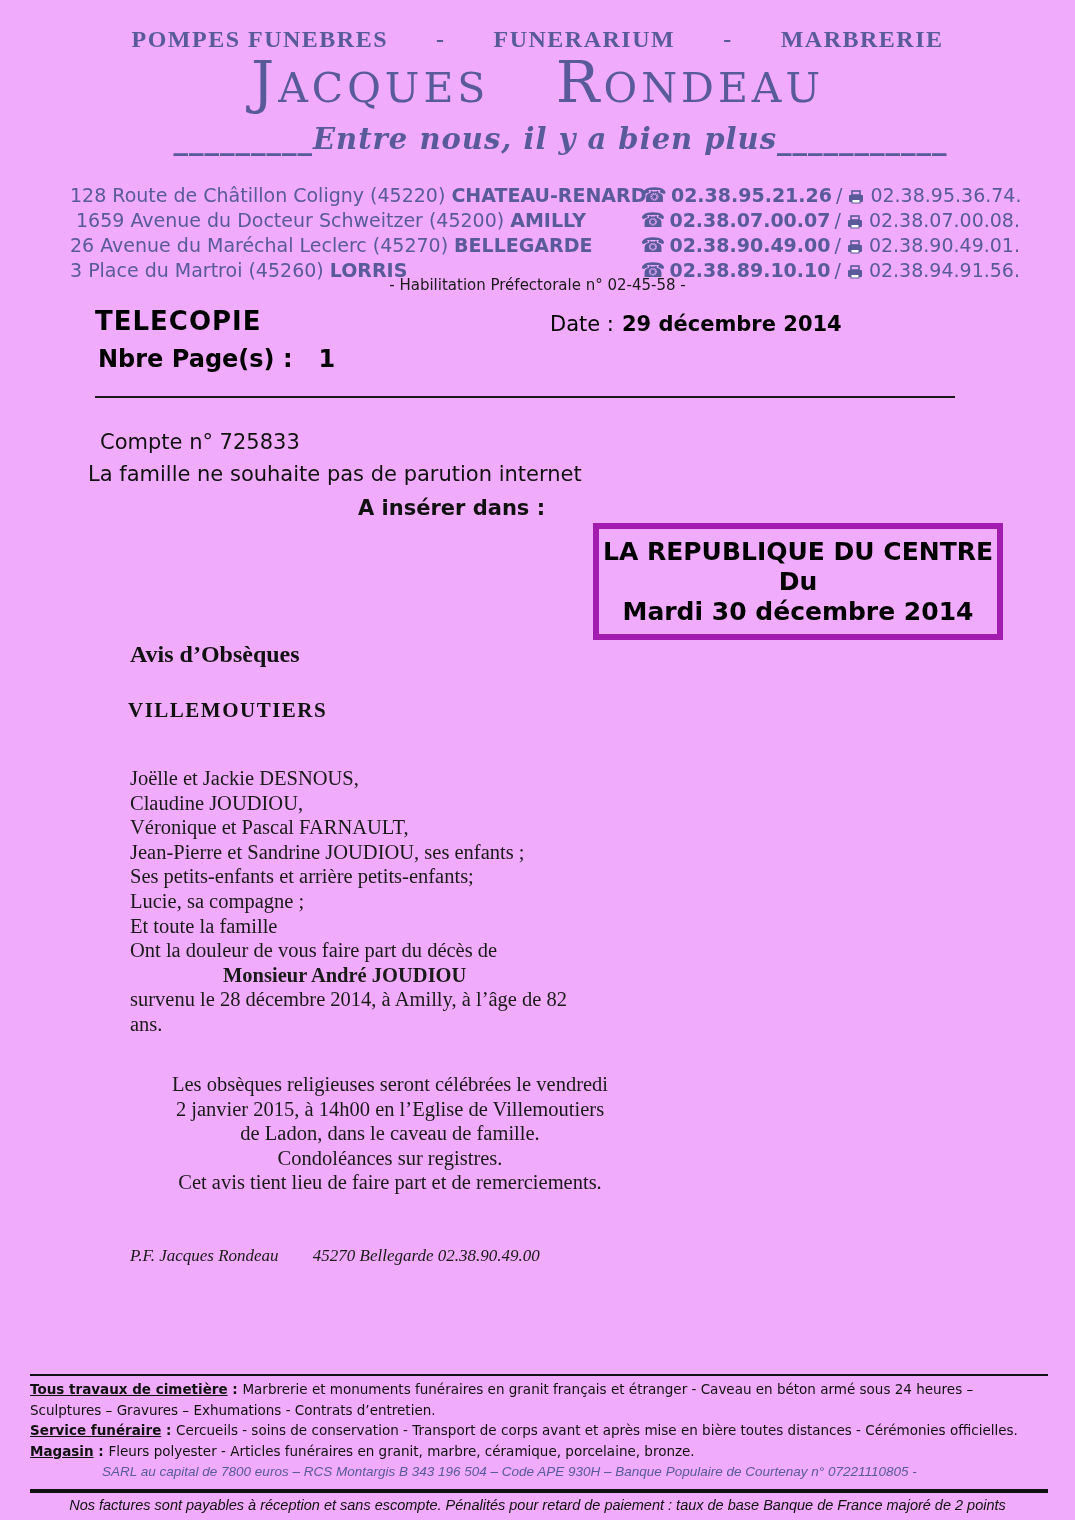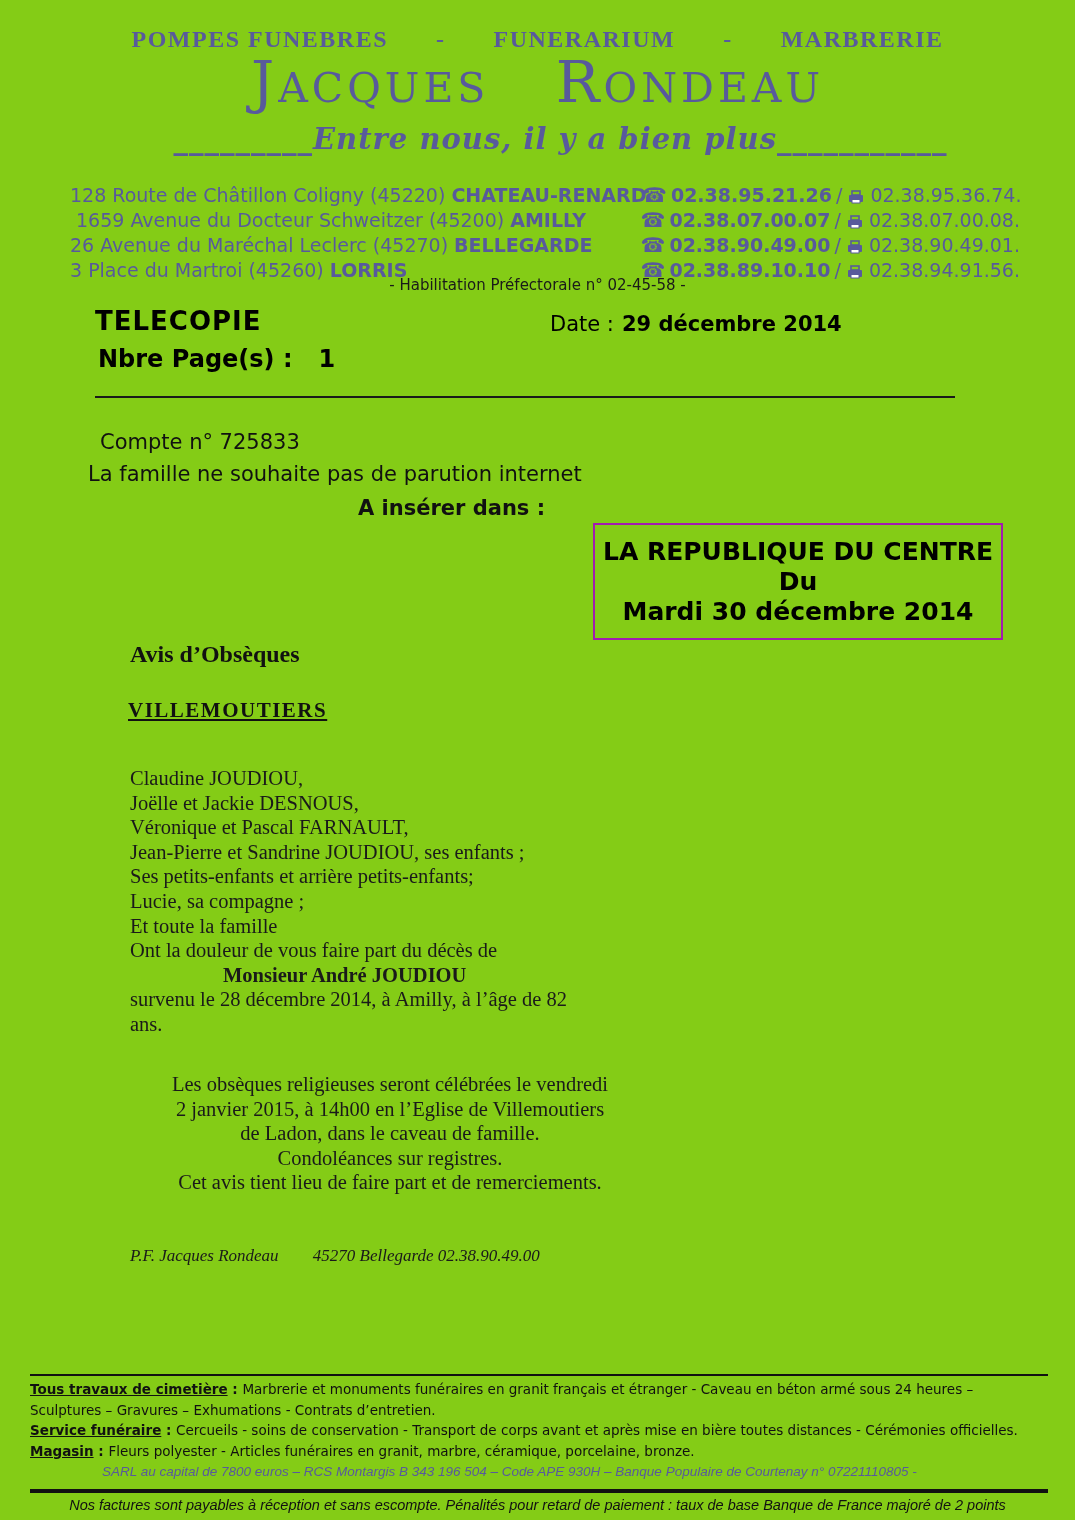--- a/index.html
+++ b/index.html
@@ -1,17 +1,17 @@
 <!DOCTYPE html>
 <html><head>
 <meta charset="utf-8">
 <style>
   html,body{margin:0;padding:0;background:#e8e8e8;}
   .page{
-    position:relative;width:1075px;height:1520px;background:#84cc16;
+    position:relative;width:1075px;height:1520px;background:#f0abfc;
     margin:0 auto;overflow:hidden;color:#111;
     font-family:"DejaVu Sans",sans-serif;
   }
   
   .banner{
     position:absolute;top:26px;left:0;width:100%;
     display:flex;justify-content:center;gap:48px;
     font-family:"Liberation Serif",serif;font-weight:bold;
     font-size:24px;letter-spacing:1.5px;color:#585a9c;
   }
@@ -44,28 +44,28 @@
   .fax-date b{margin-left:8px;}
   .fax-pages{position:absolute;top:345px;left:98px;font-size:24px;color:#000;font-weight:bold;}
   .fax-pages .val{margin-left:26px;}
   .rule-main{position:absolute;top:396px;left:95px;width:860px;height:2px;background:#1a1a1a;}
   
   .account{position:absolute;top:430px;left:100px;font-size:21px;}
   .no-internet{position:absolute;top:462px;left:88px;font-size:21px;}
   .insert-label{position:absolute;top:496px;left:358px;font-size:21px;font-weight:bold;}
   .paper-box{
     position:absolute;top:523px;left:593px;width:410px;height:117px;
-    border:2px solid #a21caf;box-sizing:border-box;
+    border:6px solid #a21caf;box-sizing:border-box;
     display:flex;flex-direction:column;justify-content:center;align-items:center;
     font-weight:bold;font-size:25px;line-height:30px;text-align:center;color:#000;
   }
   .avis-title{position:absolute;top:641px;left:130px;font-family:"Liberation Serif",serif;
     font-size:24px;font-weight:bold;}
   .town{position:absolute;top:698px;left:128px;font-family:"Liberation Serif",serif;
-    font-size:21px;font-weight:bold;text-decoration:underline;letter-spacing:1.5px;}
+    font-size:21px;font-weight:bold;letter-spacing:1.5px;}
   .body-block{position:absolute;left:130px;width:520px;
     font-family:"Liberation Serif",serif;font-size:20.5px;line-height:24.6px;color:#1a1a1a;}
   .block-family{top:766px;}
   .block-ceremony{top:1072px;text-align:center;}
   .deceased{font-weight:bold;padding-left:93px;}
   .signature{position:absolute;top:1246px;left:130px;font-family:"Liberation Serif",serif;
     font-style:italic;font-size:17px;color:#1a1a1a;}
   .signature .sig-name{margin-right:30px;}
   
   .footer-rule{position:absolute;top:1374px;left:30px;width:1018px;height:2px;background:#111;}
@@ -172,22 +172,22 @@
   <div class="paper-box">
     <div>LA REPUBLIQUE DU CENTRE</div>
     <div>Du</div>
     <div>Mardi 30 décembre 2014</div>
   </div>
 
   <div class="avis-title">Avis d’Obsèques</div>
   <div class="town">VILLEMOUTIERS</div>
 
   <div class="body-block block-family">
+    <div>Joëlle et Jackie DESNOUS,</div>
     <div>Claudine JOUDIOU,</div>
-    <div>Joëlle et Jackie DESNOUS,</div>
     <div>Véronique et Pascal FARNAULT,</div>
     <div>Jean-Pierre et Sandrine JOUDIOU, ses enfants ;</div>
     <div>Ses petits-enfants et arrière petits-enfants;</div>
     <div>Lucie, sa compagne ;</div>
     <div>Et toute la famille</div>
     <div>Ont la douleur de vous faire part du décès de</div>
     <div class="deceased">Monsieur André JOUDIOU</div>
     <div>survenu le 28 décembre 2014, à Amilly, à l’âge de 82</div>
     <div>ans.</div>
   </div>

